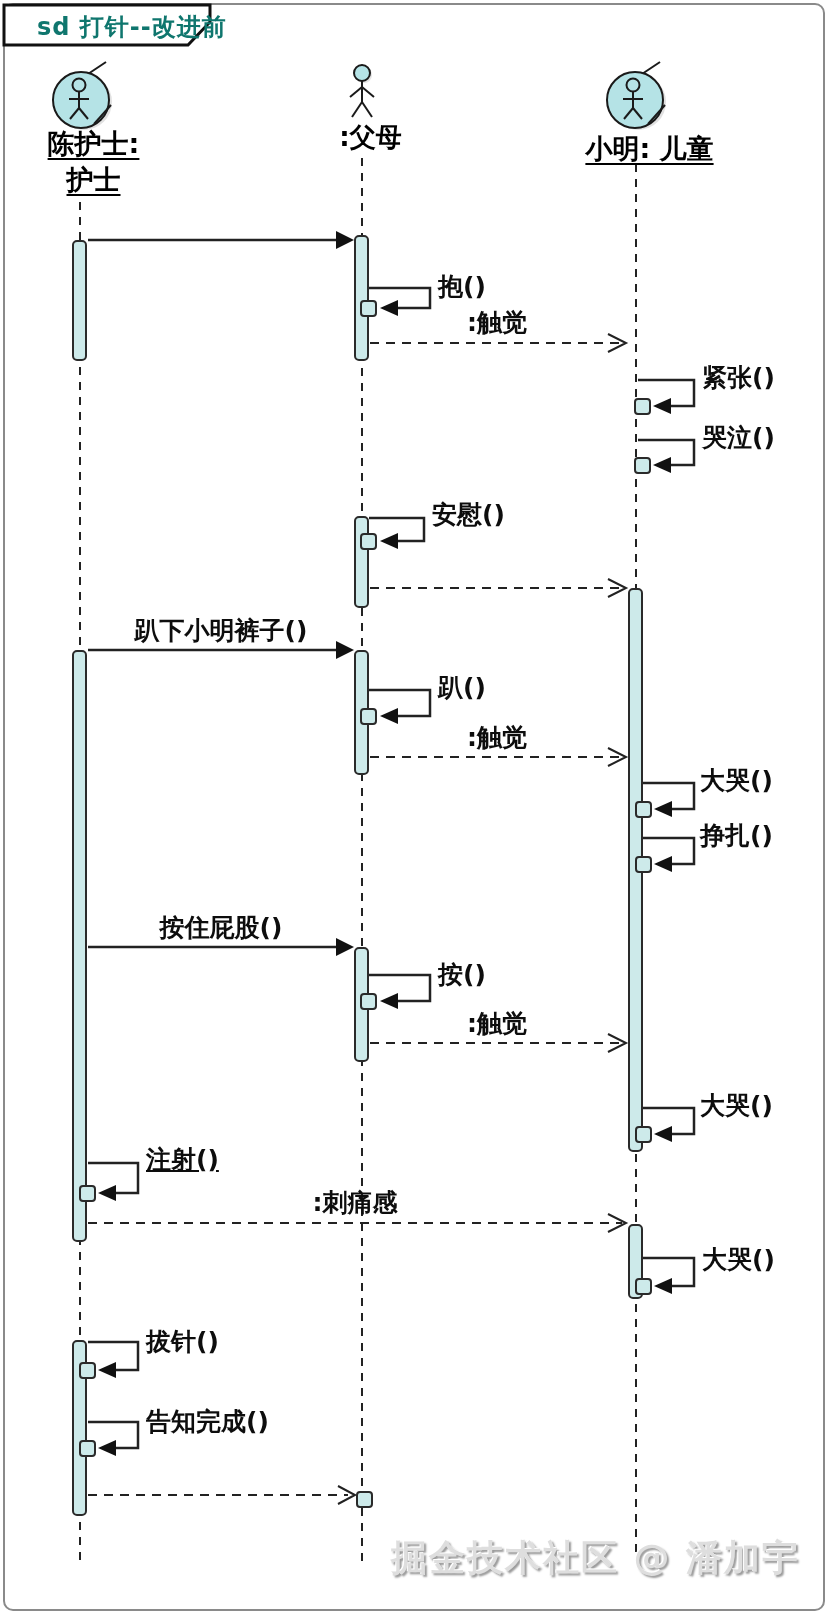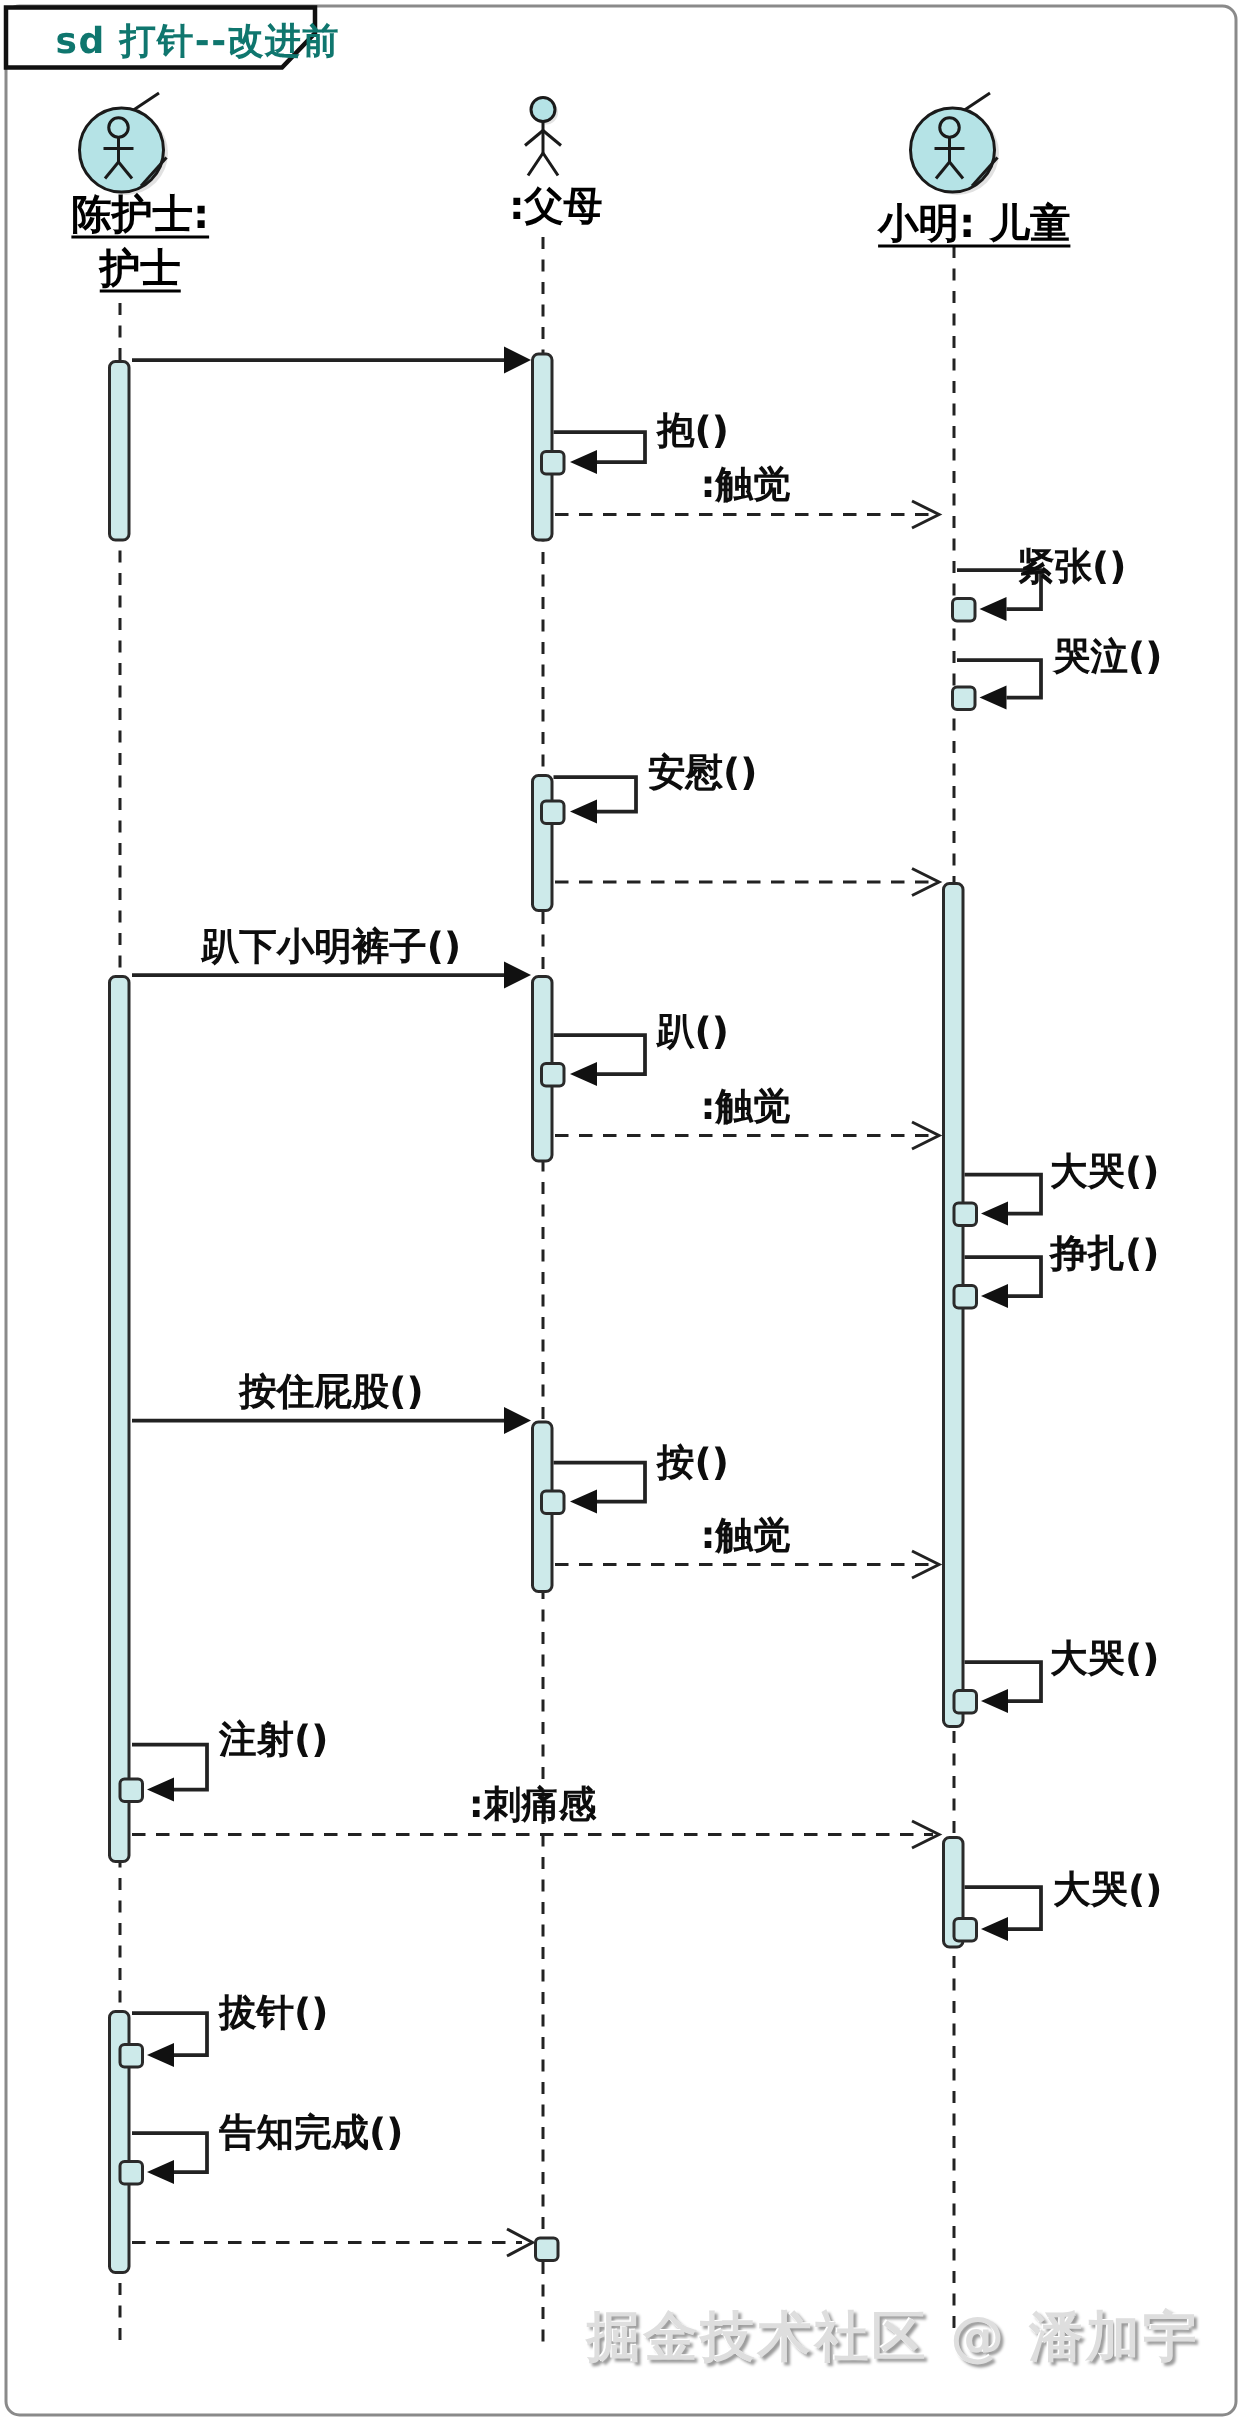--- a/index.html
+++ b/index.html
@@ -196,33 +196,33 @@
   <div class="sq" style="left:360px;top:993px;"></div>
   <div class="sq" style="left:635px;top:1126px;"></div>
   <div class="sq" style="left:79px;top:1185px;"></div>
   <div class="sq" style="left:635px;top:1278px;"></div>
   <div class="sq" style="left:79px;top:1362px;"></div>
   <div class="sq" style="left:79px;top:1440px;"></div>
   <div class="sq" style="left:356px;top:1491px;"></div>
 
   <div class="lbl" style="left:438px;top:270px;">抱()</div>
   <div class="lbl center" style="left:397px;top:306px;width:200px;">:触觉</div>
-  <div class="lbl" style="left:678px;top:361px;">紧张()</div>
+  <div class="lbl" style="left:702px;top:361px;">紧张()</div>
   <div class="lbl" style="left:702px;top:421px;">哭泣()</div>
   <div class="lbl" style="left:432px;top:498px;">安慰()</div>
   <div class="lbl center" style="left:96px;top:614px;width:250px;">趴下小明裤子()</div>
   <div class="lbl" style="left:438px;top:671px;">趴()</div>
   <div class="lbl center" style="left:397px;top:721px;width:200px;">:触觉</div>
   <div class="lbl" style="left:700px;top:764px;">大哭()</div>
   <div class="lbl" style="left:700px;top:819px;">挣扎()</div>
   <div class="lbl center" style="left:96px;top:911px;width:250px;">按住屁股()</div>
   <div class="lbl" style="left:438px;top:958px;">按()</div>
   <div class="lbl center" style="left:397px;top:1007px;width:200px;">:触觉</div>
   <div class="lbl" style="left:700px;top:1089px;">大哭()</div>
-  <div class="lbl" style="left:146px;top:1143px;">注射()</div>
+  <div class="lbl" style="left:146px;top:1143px;text-decoration:underline;">注射()</div>
   <div class="lbl center" style="left:255px;top:1186px;width:200px;">:刺痛感</div>
   <div class="lbl" style="left:702px;top:1243px;">大哭()</div>
   <div class="lbl" style="left:146px;top:1325px;">拔针()</div>
   <div class="lbl" style="left:146px;top:1405px;">告知完成()</div>
 
   <div class="watermark">掘金技术社区 @ 潘加宇</div>
 
 </div>
 
 </body></html>

